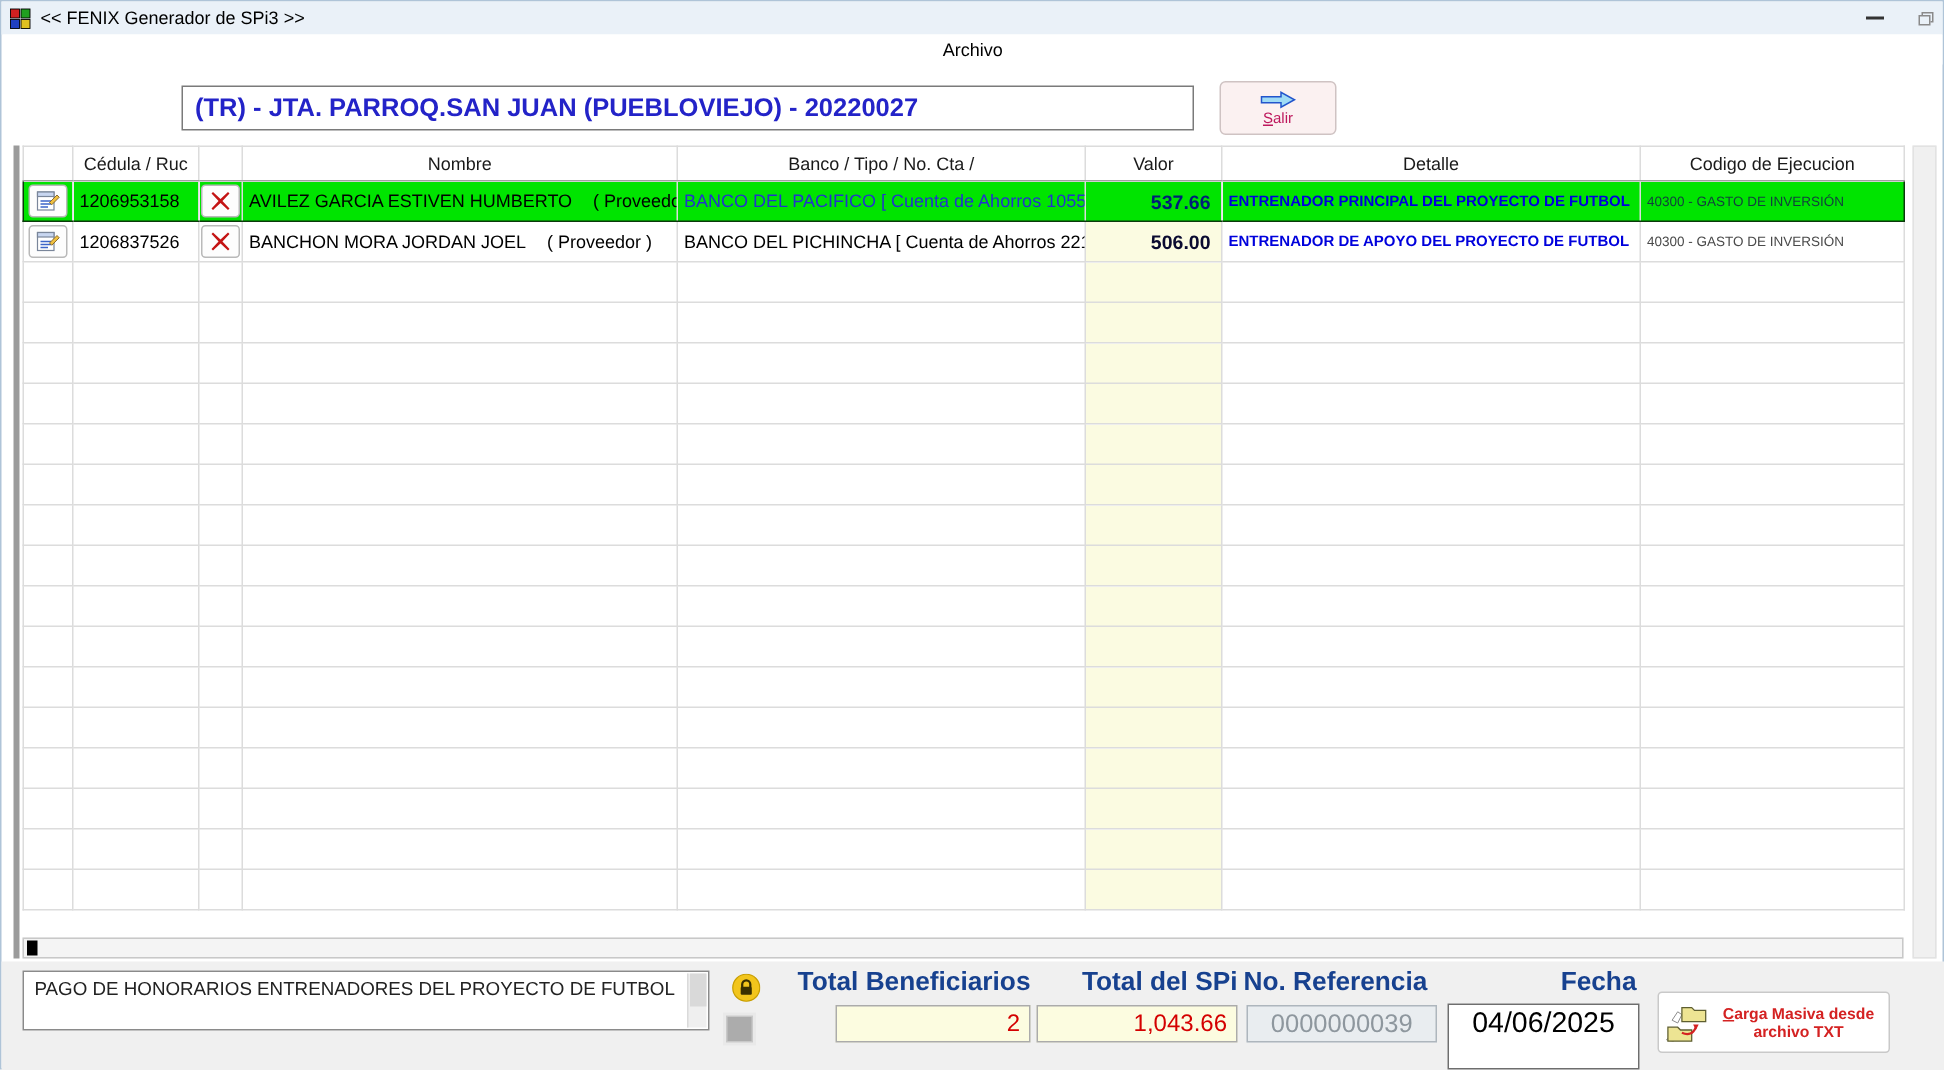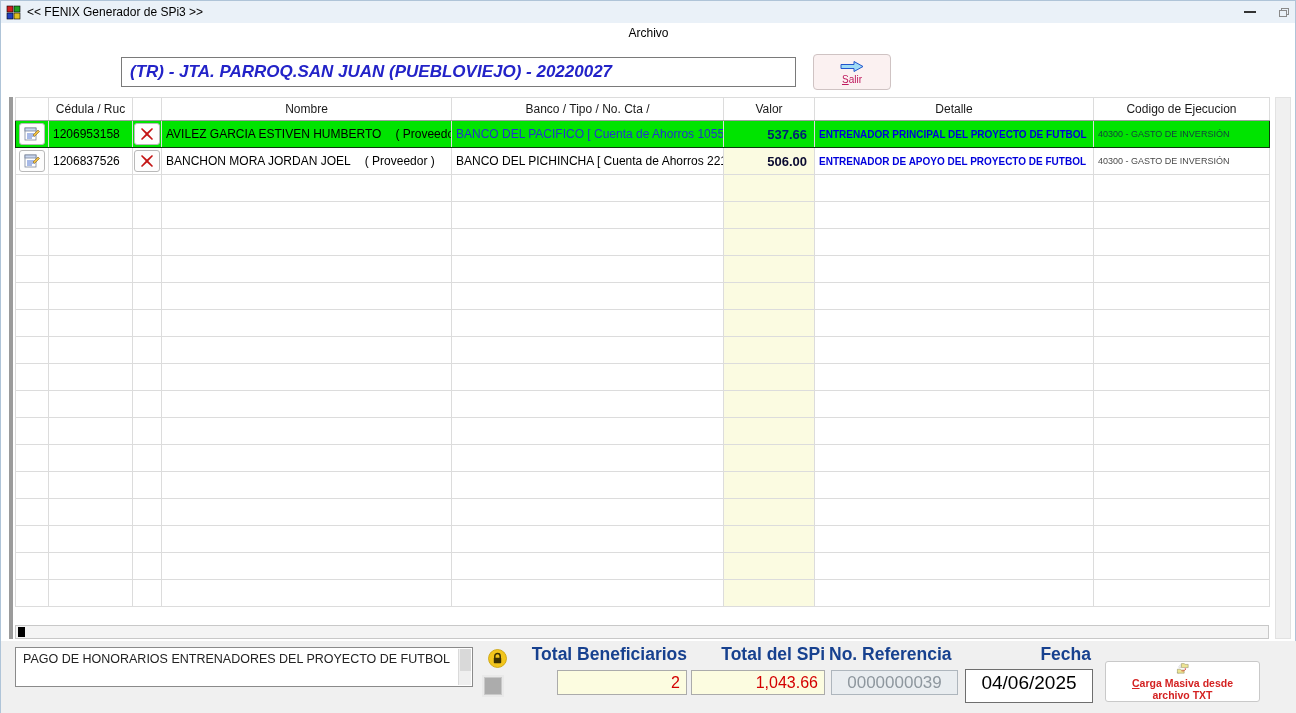--- a/index.html
+++ b/index.html
@@ -37,21 +37,21 @@
     display:flex; align-items:center; padding:0 4px; gap:4px; cursor:pointer;
   }
   .btn-agregar .inner-dots { position:absolute; inset:2px; border:1px dotted #777; border-radius:2px; pointer-events:none; }
   .btn-agregar .lbl { font-size:11.5px; font-weight:bold; color:var(--button-red); line-height:13px; text-align:center; flex:1; }
   .uf::first-letter { text-decoration:underline; }
   .lbl-line { display:block; }
   .title-field {
     position:absolute; left:120px; top:56px; width:675px; height:30px;
     background:#FFF; border:1px solid #7A7A7A;
     font-size:17px; font-weight:bold; color:var(--title-text-blue);
-    line-height:28px; padding-left:8px; white-space:nowrap; overflow:hidden;font-style:italic;
+    line-height:28px; padding-left:8px; white-space:nowrap; overflow:hidden;
   }
   .btn-salir {
     position:absolute; left:812px; top:53px; width:78px; height:36px;
     background:#FBF1F1; border:1px solid #CFC3C3; border-radius:4px;
     display:flex; flex-direction:column; align-items:center; justify-content:center; gap:1px; cursor:pointer;
   }
   .btn-salir .lbl { font-size:10px; color:#be185d; display:inline-block; }
   
   .grid-left-strip { position:absolute; left:8px; top:96px; width:4px; height:542px; background:#9B9B9B; }
   .grid-wrap { position:absolute; left:14px; top:96px; width:1254px; }
@@ -101,28 +101,28 @@
     color:var(--value-red); font-size:16px; text-align:right; padding:0 6px; line-height:23px;
   }
   .f-benef { left:556px; width:130px; }
   .f-spi   { left:690px; width:134px; }
   .ref-field {
     position:absolute; left:830px; top:29px; width:127px; height:25px;
     background:#E9EDF0; border:1px solid #AEB6BD; color:#8E979E;
     font-size:17px; text-align:center; line-height:23px;
   }
   .fecha-field {
-    position:absolute; left:964px; top:28px; width:128px; height:34px;
+    position:absolute; left:964px; top:28px; width:128px; height:44px;
     background:#FFF; border:1px solid #6E6E6E; color:#000;
     font-size:19px; text-align:center; line-height:25px;
   }
   .btn-carga {
     position:absolute; left:1104px; top:20px; width:155px; height:41px;
     background:#FFF; border:1px solid #C9C9C9; border-radius:3px;
-    display:flex; align-items:center; padding:0 4px; gap:3px; cursor:pointer;flex-direction:column;
+    display:flex; align-items:center; padding:0 4px; gap:3px; cursor:pointer;
   }
   .btn-carga .lbl { font-size:10.5px; font-weight:bold; color:var(--button-red); line-height:12px; text-align:center; flex:1; }
 </style>
 </head>
 <body>
 
 <div class="window">
 
   <div class="titlebar">
     <svg class="app-icon" viewBox="0 0 15 15">

